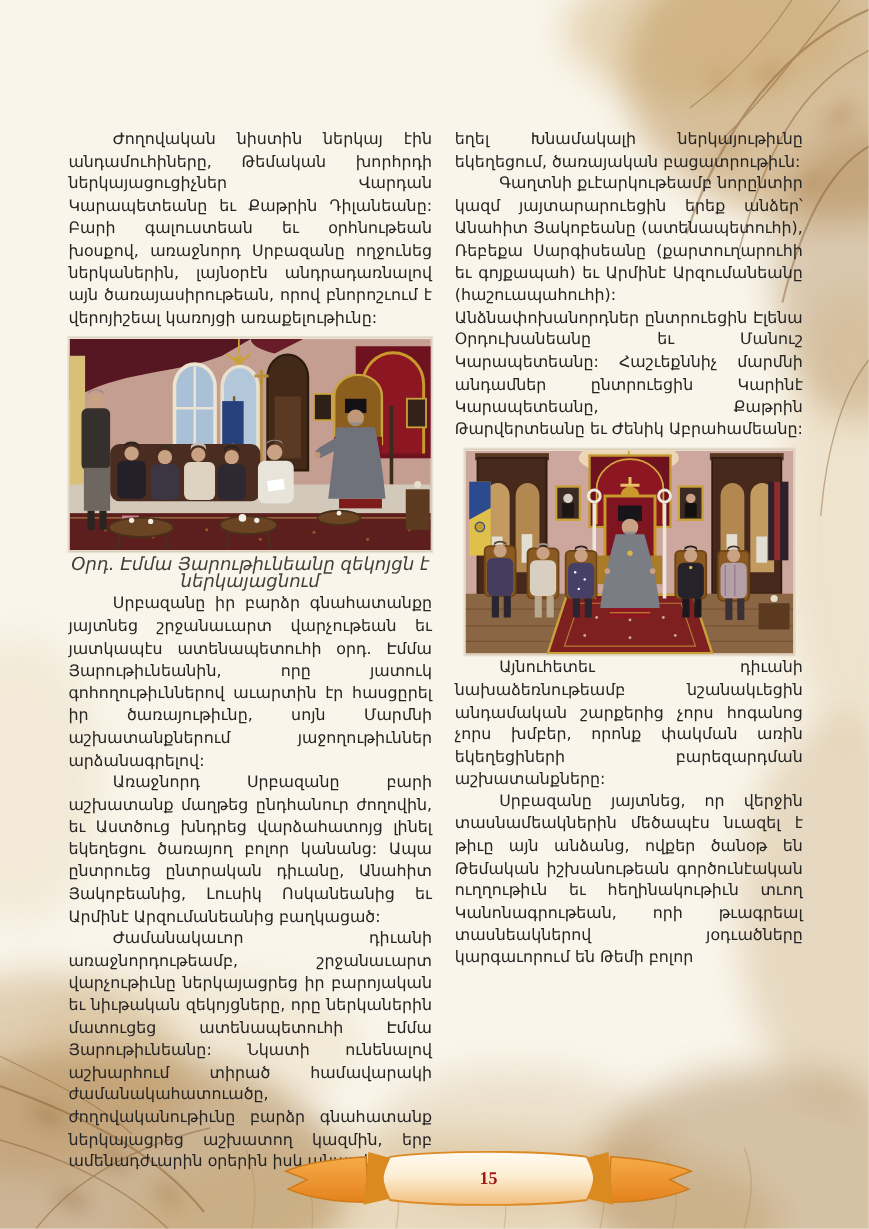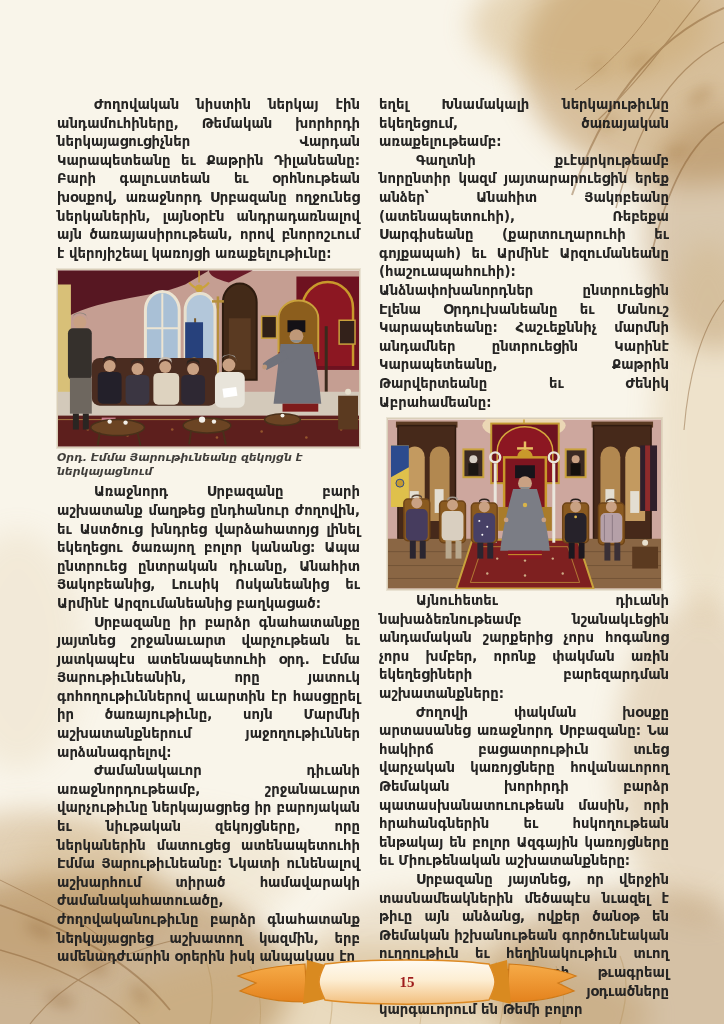--- a/index.html
+++ b/index.html
@@ -3,30 +3,30 @@
 <meta charset="utf-8">
 <style>
   html,body{margin:0;padding:0;background:#e8e4da;}
   .page{
     position:relative;width:724px;height:1024px;overflow:hidden;
     background:#f9f5ea;
     font-family:"DejaVu Sans",sans-serif;
     color:#262524;
   }
   .bg-texture{position:absolute;left:0;top:0;width:724px;height:1024px;}
-  .col{position:absolute;top:96px;text-align:justify;font-size:13.2px;line-height:18.6px;font-weight:bold;}
+  .col{position:absolute;top:108px;text-align:justify;font-size:13.2px;line-height:18.6px;}
   .col-left{left:57px;width:303px;}
   .col-right{left:379px;width:290px;}
   .para{margin:0;text-indent:37px;}
   .para.cont{text-indent:0;}
   figure.photo{margin:6px 0 2px 0;}
   figure.photo svg{display:block;border:1px solid #d9ceb8;box-shadow:0 0 0 1px rgba(120,90,40,.12);}
   figcaption.caption{
-    margin-top:3px;margin-bottom:4px;text-align:left;font-style:italic;
-    font-size:11px;line-height:14px;color:#403e3b;text-indent:0;
+    margin-top:3px;margin-bottom:4px;text-align:center;font-style:italic;
+    font-size:15px;line-height:14px;color:#403e3b;text-indent:0;
   }
   .footer-ribbon{position:absolute;left:0;top:950px;width:724px;height:64px;padding-left:45px;}
   .footer-ribbon svg{display:block;}
 </style>
 </head>
 <body>
 
 <div class="page">
 
   <svg class="bg-texture" viewBox="0 0 724 1024" xmlns="http://www.w3.org/2000/svg">
@@ -211,27 +211,27 @@
             <circle cx="157" cy="152" r="2.2" fill="#f2efe8"></circle>
           <ellipse cx="226" cy="150" rx="18" ry="6" fill="#6b4423" stroke="#49301a" stroke-width="1.5"></ellipse>
           <circle cx="226" cy="146" r="2" fill="#f2efe8"></circle>
           <rect x="282" y="126" width="20" height="34" fill="#5b3a20"></rect>
           <circle cx="292" cy="122" r="3" fill="#e8e0ce"></circle>
         </g>
       </svg>
       <figcaption class="caption">Օրդ. Էմմա Յարութիւնեանը զեկոյցն է ներկայացնում</figcaption>
     </figure>
 
+    <p class="para">Սրբազանը իր բարձր գնահատանքը յայտնեց շրջանաւարտ վարչութեան եւ յատկապէս ատենապետուհի օրդ. Էմմա Յարութիւնեանին, որը յատուկ գոհողութիւններով աւարտին էր հասցըրել իր ծառայութիւնը, սոյն Մարմնի աշխատանքներում յաջողութիւններ արձանագրելով:</p>
     <p class="para">Առաջնորդ Սրբազանը բարի աշխատանք մաղթեց ընդհանուր ժողովին, եւ Աստծուց խնդրեց վարձահատոյց լինել եկեղեցու ծառայող բոլոր կանանց: Ապա ընտրուեց ընտրական դիւանը, Անահիտ Յակոբեանից, Լուսիկ Ոսկանեանից եւ Արմինէ Արզումանեանից բաղկացած:</p>
-    <p class="para">Սրբազանը իր բարձր գնահատանքը յայտնեց շրջանաւարտ վարչութեան եւ յատկապէս ատենապետուհի օրդ. Էմմա Յարութիւնեանին, որը յատուկ գոհողութիւններով աւարտին էր հասցըրել իր ծառայութիւնը, սոյն Մարմնի աշխատանքներում յաջողութիւններ արձանագրելով:</p>
     <p class="para">Ժամանակաւոր դիւանի առաջնորդութեամբ, շրջանաւարտ վարչութիւնը ներկայացրեց իր բարոյական եւ նիւթական զեկոյցները, որը ներկաներին մատուցեց ատենապետուհի Էմմա Յարութիւնեանը: Նկատի ունենալով աշխարհում տիրած համավարակի ժամանակահատուածը, ժողովականութիւնը բարձր գնահատանք ներկայացրեց աշխատող կազմին, երբ ամենադժւարին օրերին իսկ անպակաս էր</p>
   </div>
 
   <div class="col col-right">
-    <p class="para cont">եղել Խնամակալի ներկայութիւնը եկեղեցում, ծառայական առաքելութեամբ:</p>
+    <p class="para cont">եղել Խնամակալի ներկայութիւնը եկեղեցում, ծառայական բացատրութիւն:</p>
     <p class="para">Գաղտնի քւէարկութեամբ նորընտիր կազմ յայտարարուեցին երեք անձեր՝ Անահիտ Յակոբեանը (ատենապետուհի), Ռեբեքա Սարգիսեանը (քարտուղարուհի եւ գոյքապահ) եւ Արմինէ Արզումանեանը (հաշուապահուհի): Անձնափոխանորդներ ընտրուեցին Էլենա Օրդուխանեանը եւ Մանուշ Կարապետեանը: Հաշւեքննիչ մարմնի անդամներ ընտրուեցին Կարինէ Կարապետեանը, Քաթրին Թարվերտեանը եւ Ժենիկ Աբրահամեանը:</p>
 
     <figure class="photo" style="margin-left:8px;">
       <svg width="273" height="170" viewBox="0 0 275 170" xmlns="http://www.w3.org/2000/svg">
         <rect width="275" height="170" fill="#cda79e"></rect>
         <ellipse cx="137" cy="6" rx="42" ry="14" fill="#f0dfb8" opacity="0.85"></ellipse>
         <g stroke="#c9a23c" fill="#c9a23c">
           <line x1="137" y1="0" x2="137" y2="8" stroke-width="1.5"></line>
           <path d="M128,8 q9,10 18,0" fill="none" stroke-width="2"></path>
         </g>
@@ -359,21 +359,20 @@
           <line x1="226" y1="96" x2="226" y2="122" stroke="#8d7a84" stroke-width="1"></line>
           <rect x="218" y="124" width="6" height="18" fill="#3a3036"></rect>
             <rect x="228" y="124" width="6" height="18" fill="#3a3036"></rect>
         </g>
         <rect x="246" y="128" width="26" height="22" fill="#5b3a20"></rect>
         <circle cx="259" cy="124" r="3" fill="#e8e0ce"></circle>
       </svg>
     </figure>
 
     <p class="para">Այնուհետեւ դիւանի նախաձեռնութեամբ նշանակւեցին անդամական շարքերից չորս հոգանոց չորս խմբեր, որոնք փակման առին եկեղեցիների բարեզարդման աշխատանքները:</p>
-    <p class="para">Ժողովի փակման խօսքը արտասանեց առաջնորդ Սրբազանը: Նա հակիրճ բացատրութիւն տւեց վարչական կառոյցները հովանաւորող Թեմական խորհրդի բարձր պատասխանատուութեան մասին, որի հրահանգներին եւ հսկողութեան ենթակայ են բոլոր Ազգային կառոյցները եւ Միութենական աշխատանքները:</p>
     <p class="para">Սրբազանը յայտնեց, որ վերջին տասնամեակներին մեծապէս նւազել է թիւը այն անձանց, ովքեր ծանօթ են Թեմական իշխանութեան գործունէական ուղղութիւն եւ հեղինակութիւն տւող Կանոնագրութեան, որի թւագրեալ տասնեակներով յօդւածները կարգաւորում են Թեմի բոլոր</p>
   </div>
 
   <div class="footer-ribbon">
     <svg width="724" height="64" viewBox="0 0 724 64" xmlns="http://www.w3.org/2000/svg">
       <defs>
         <linearGradient id="bandGrad" x1="0" y1="0" x2="0" y2="1">
           <stop offset="0" stop-color="#fffaf1"></stop>
           <stop offset="0.45" stop-color="#fdeed3"></stop>
           <stop offset="1" stop-color="#f2bf7e"></stop>

